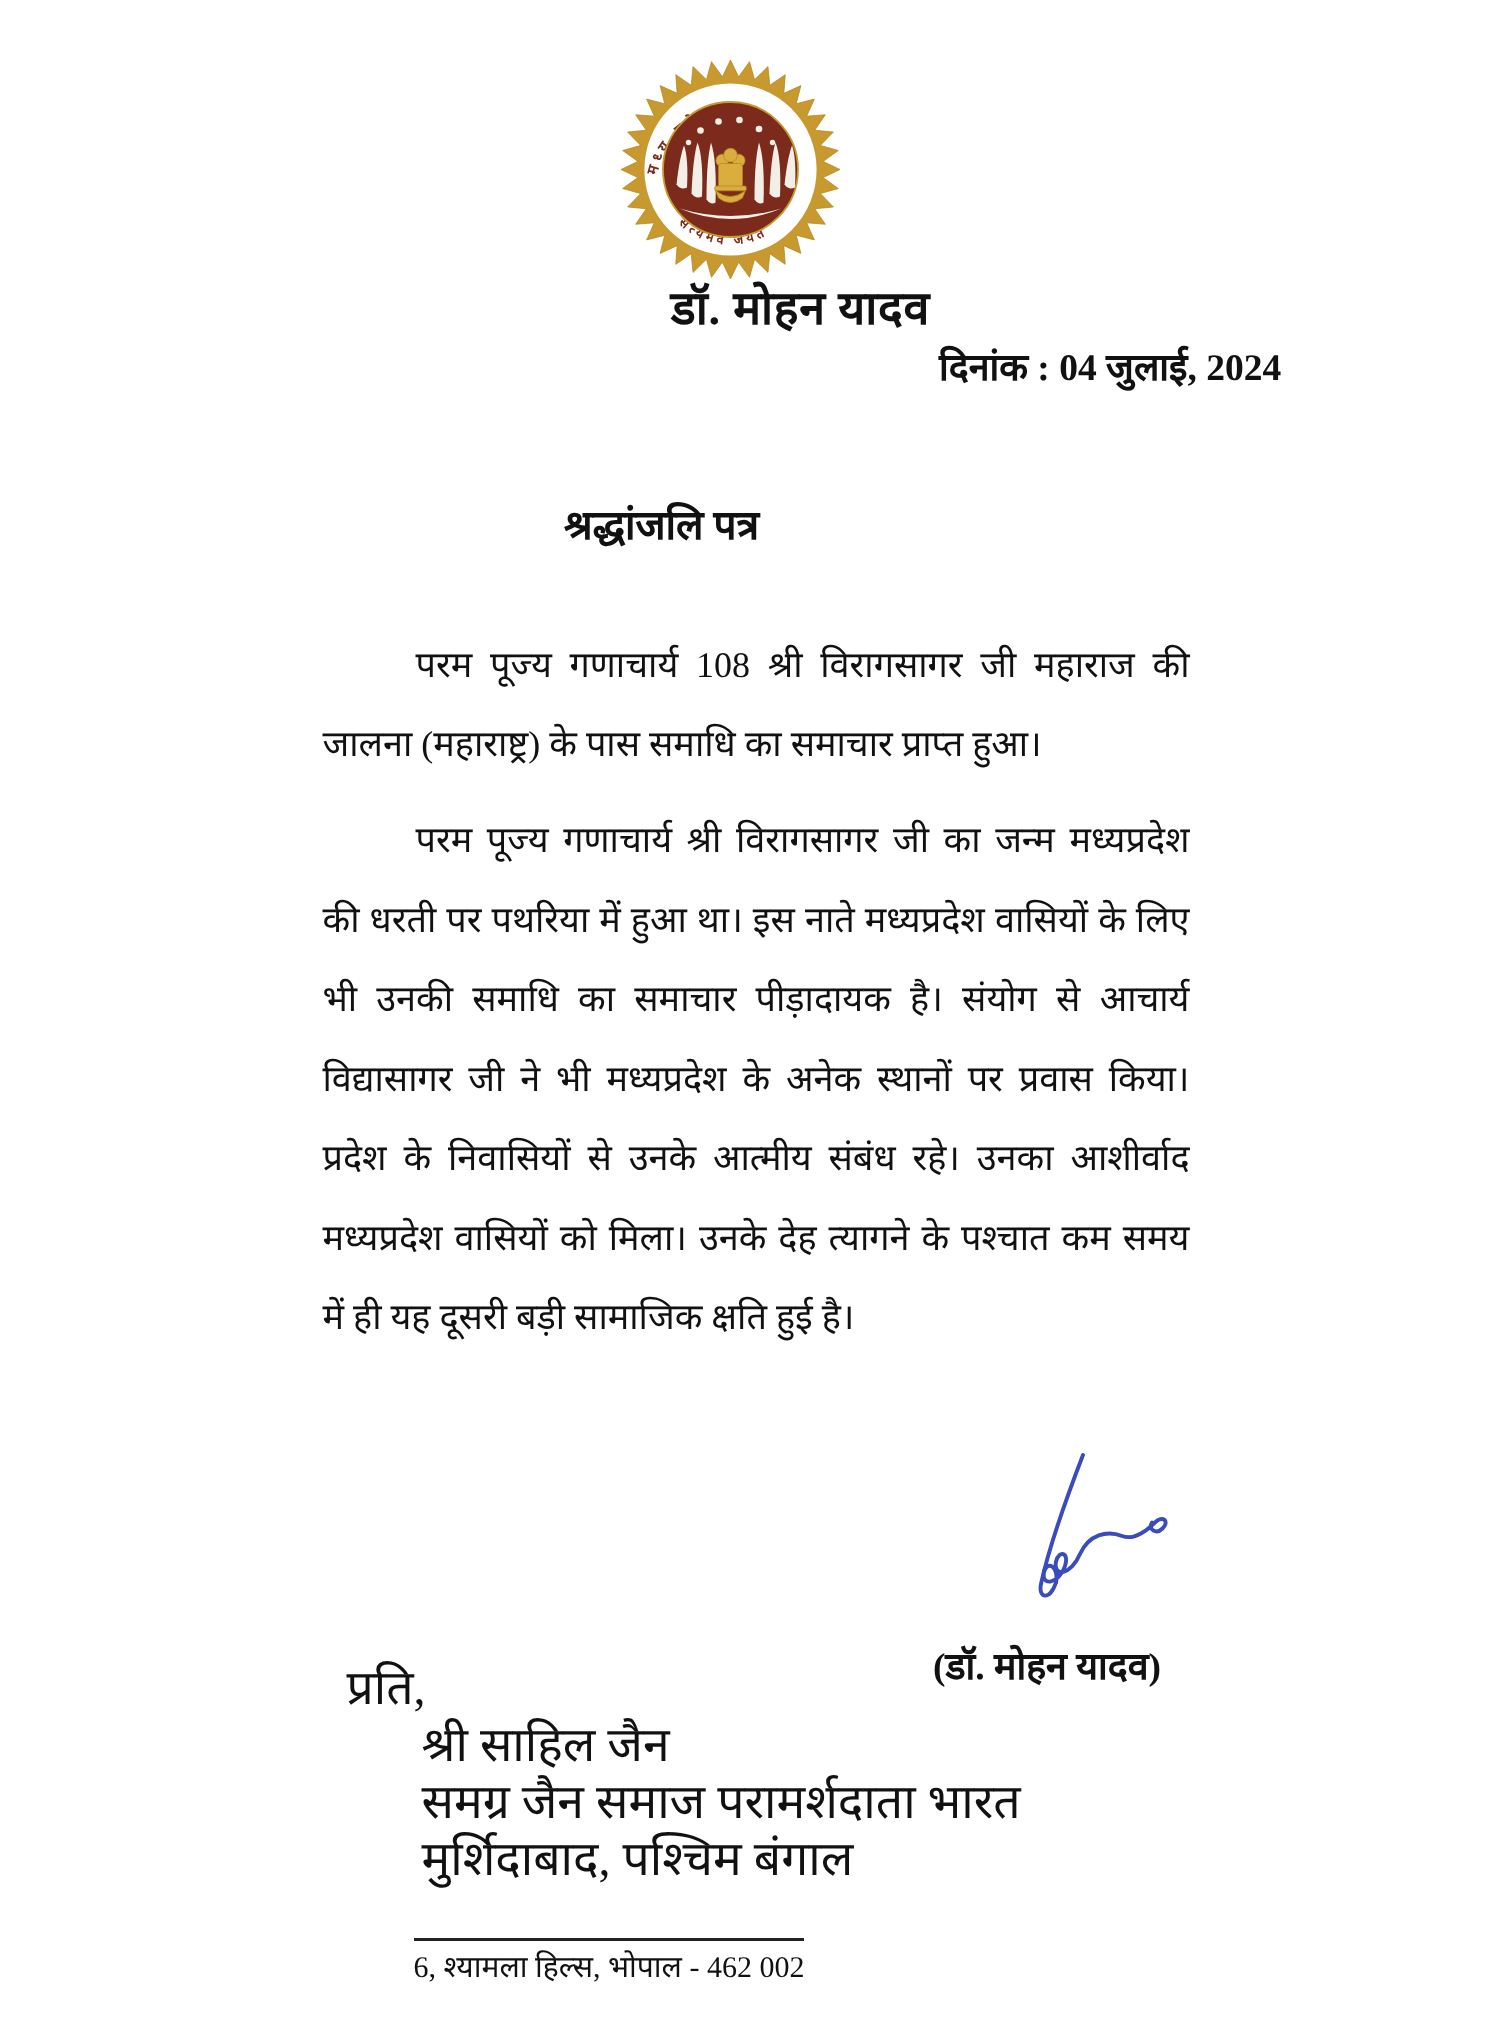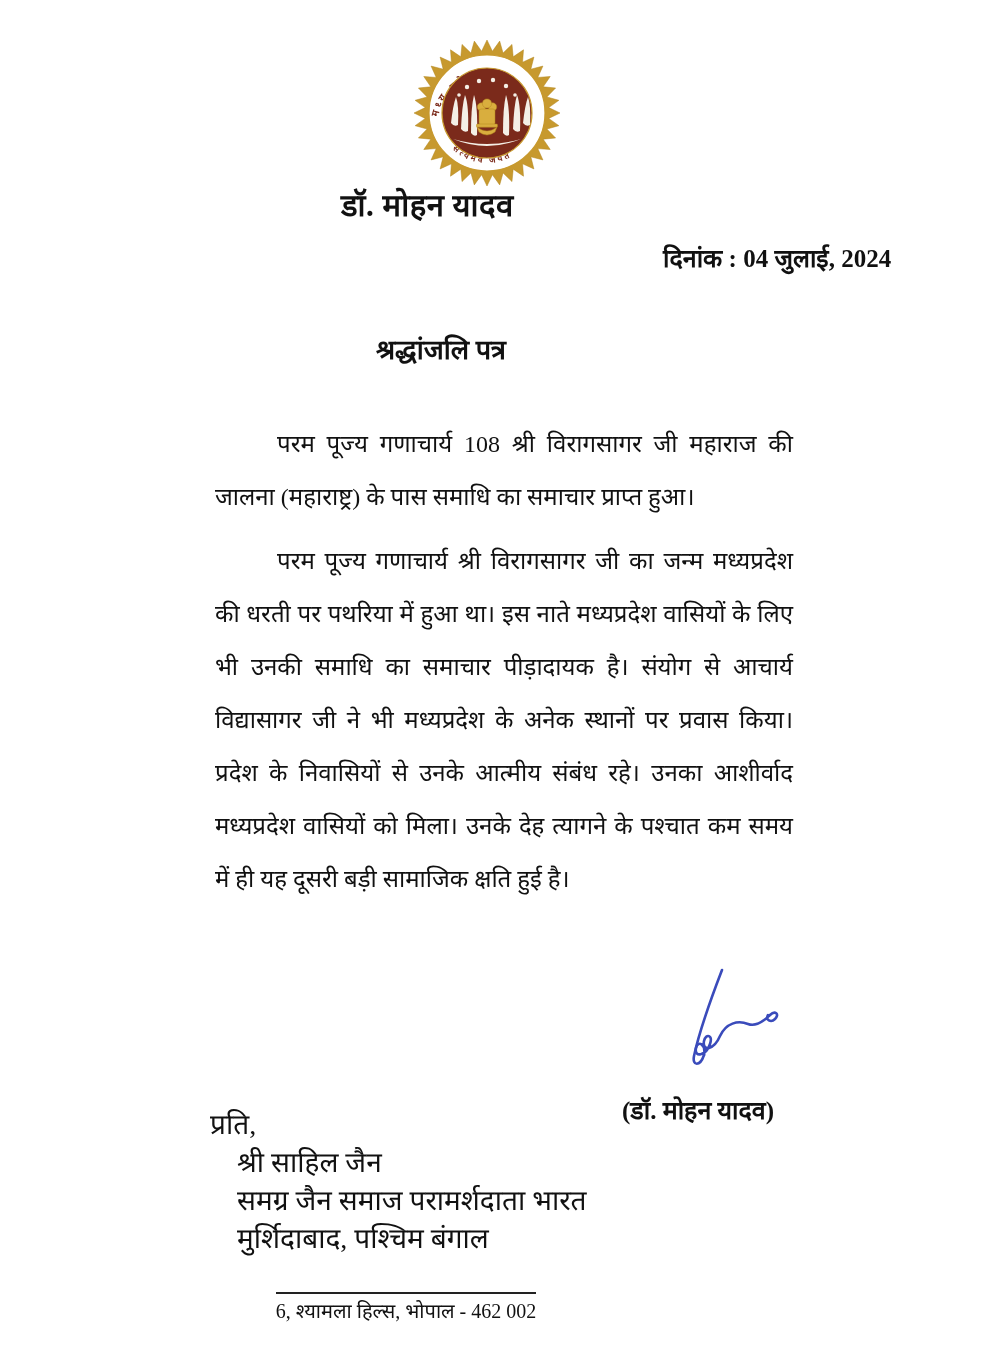--- a/index.html
+++ b/index.html
@@ -14,33 +14,32 @@
     overflow: hidden;
   }
   
   .emblem-wrap {
     position: absolute;
     left: 412px; top: 38px;
     width: 150px; height: 150px;
   }
   .sender-block {
     position: absolute;
-    left: 341px; top: 188px;
+    left: 320px; top: 188px;
     width: 300px;
-    text-align: left;
+    text-align: right;
     line-height: 1.15;
   }
   .sender-name { font-size: 31px; font-weight: bold; letter-spacing: 0.5px; }
   .sender-sub  { font-size: 21px; margin-top: 2px; }
   .date-line {
     position: absolute;
-    left: 626px; top: 240px;
+    left: 626px; top: 226px;
     font-size: 25px; font-weight: bold;
     white-space: nowrap;
-    margin-left: 37px;
   }
   
   .letter-title {
     position: absolute;
     left: 0; top: 330px;
     width: 882px;
     text-align: center;
     font-size: 27px;
     font-weight: bold;
   }
@@ -67,25 +66,25 @@
     position: absolute;
     left: 622px; top: 1092px;
     width: 200px;
     font-size: 25px;
     font-weight: bold;
     white-space: nowrap;
   }
   
   .recipient-block {
     position: absolute;
-    left: 210px; top: 1106px;
-    font-size: 28px;
+    left: 231px; top: 1106px;
+    font-size: 32px;
     line-height: 38px;
   }
-  .recipient-lines { margin-left: 27px; }
+  .recipient-lines { margin-left: 50px; }
   
   .footer {
     position: absolute;
     left: 0; top: 1292px;
     width: 812px;
     text-align: center;
   }
   .footer-address {
     display: inline-block;
     border-top: 2px solid #222;

